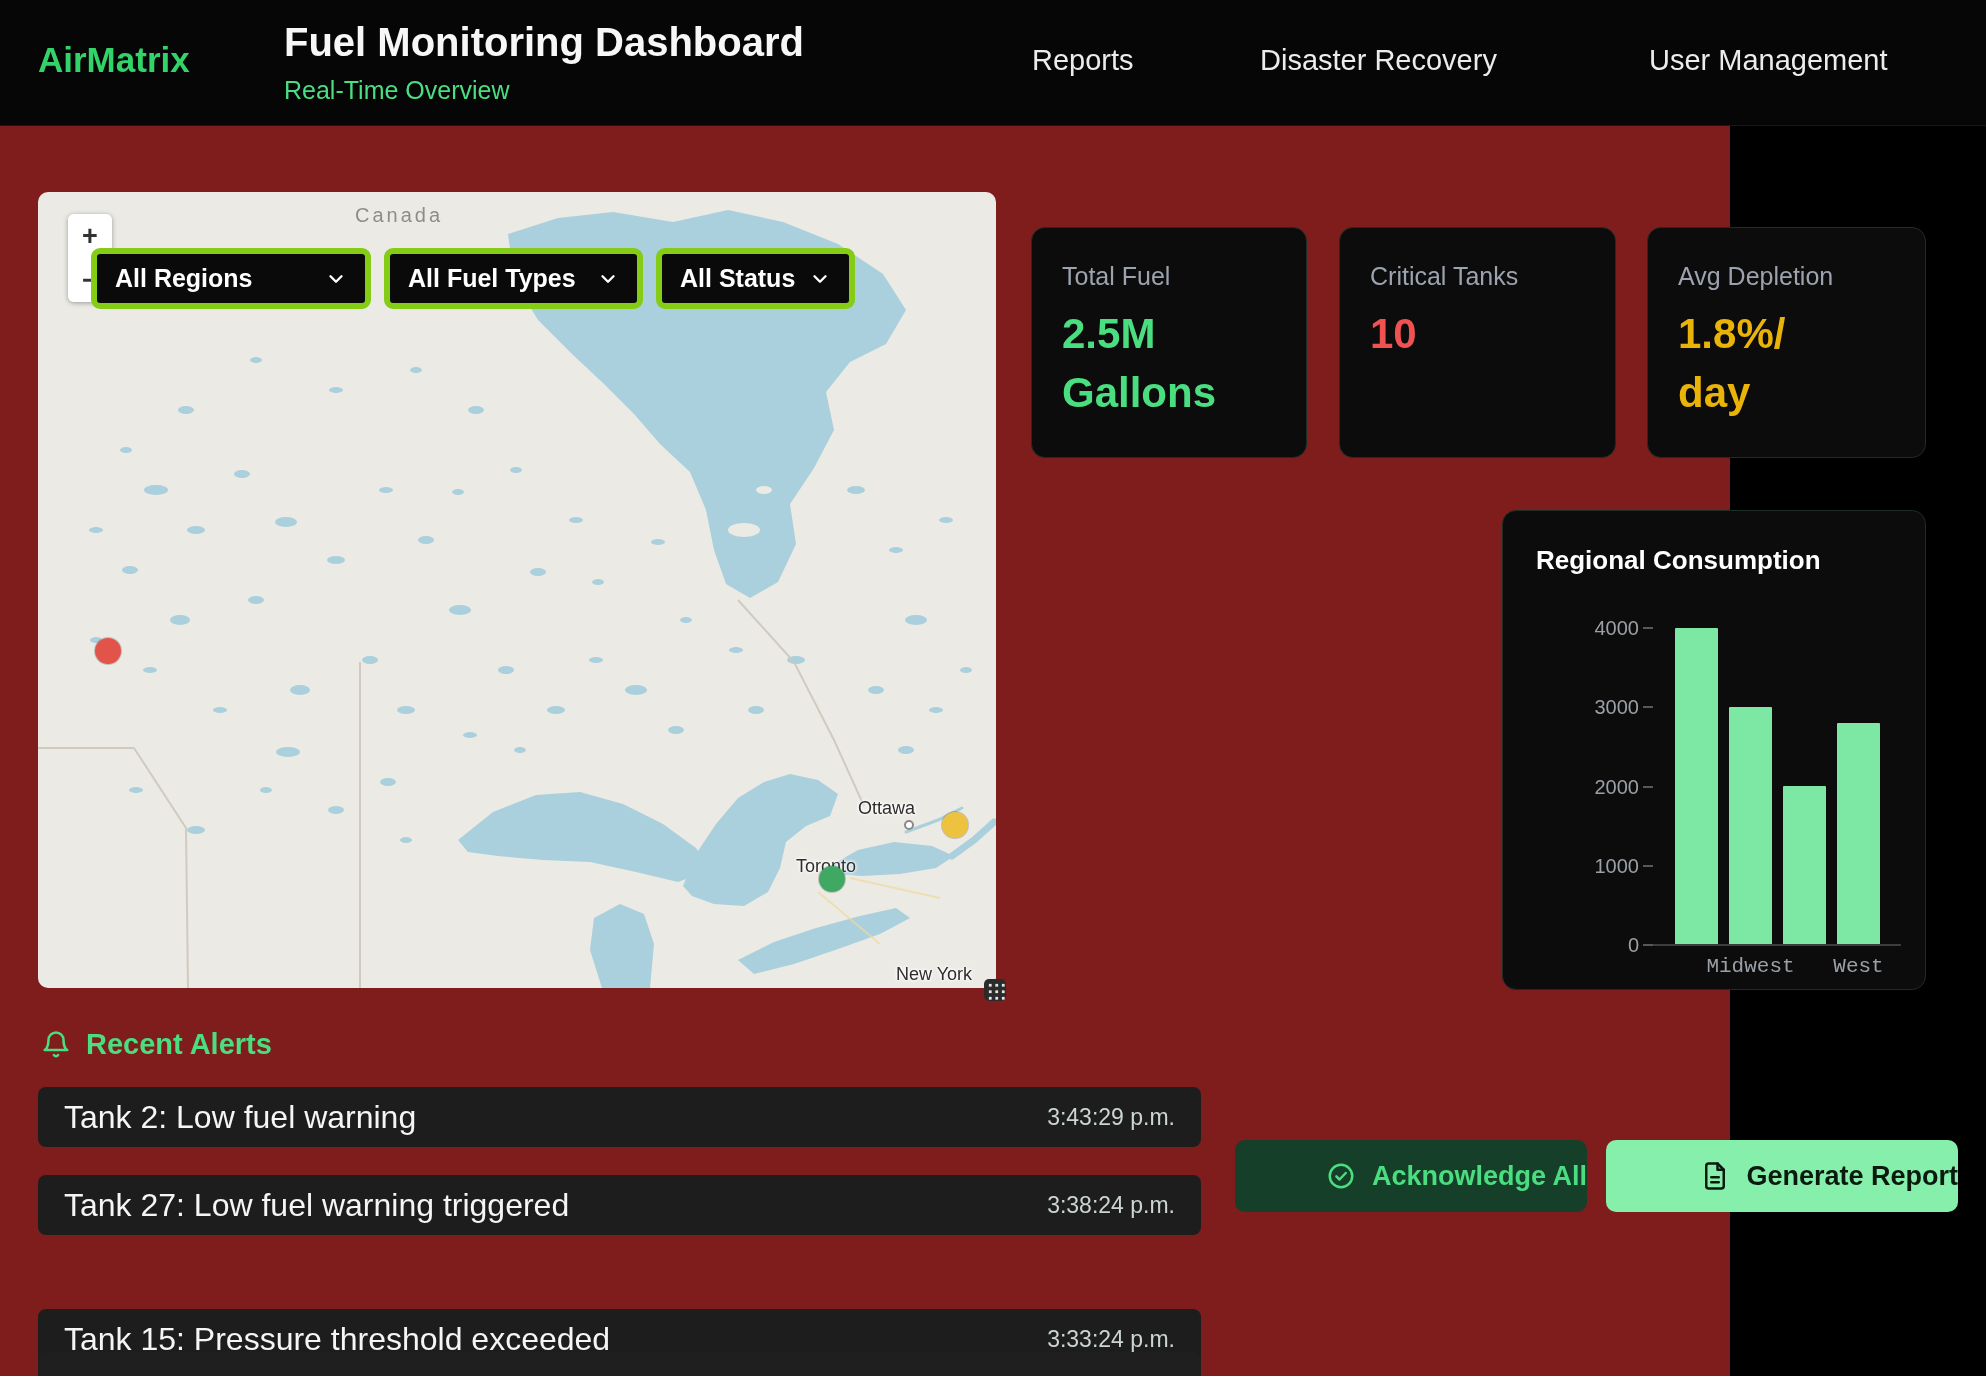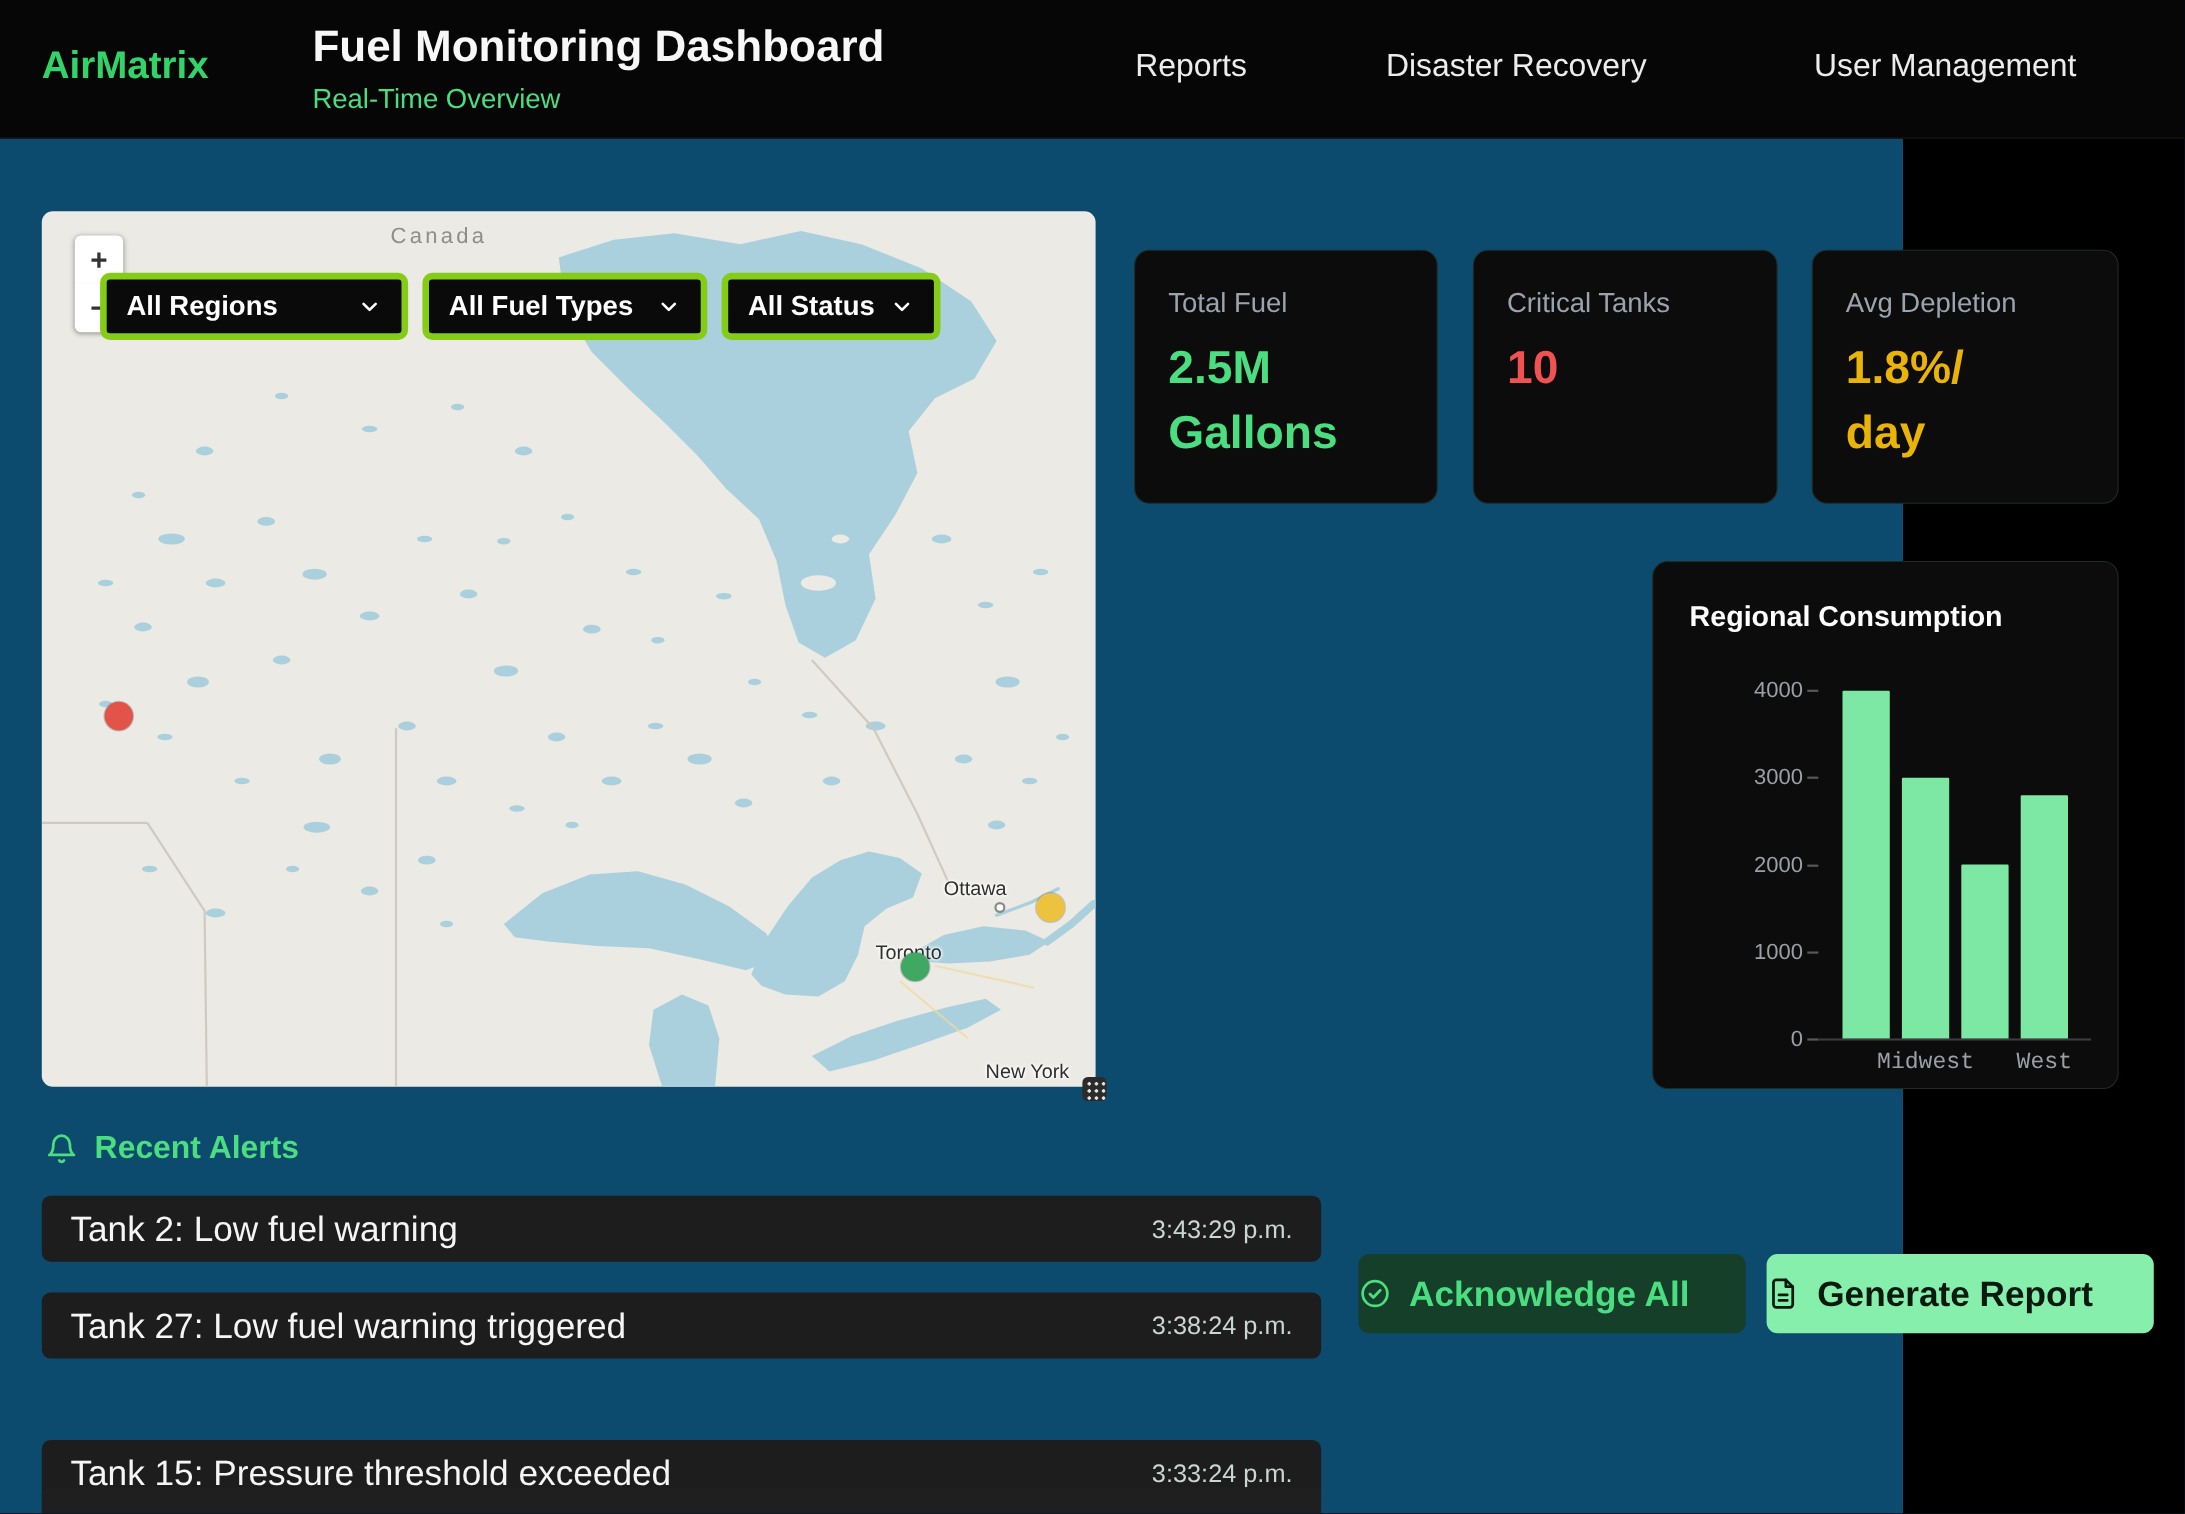--- a/index.html
+++ b/index.html
@@ -1,19 +1,19 @@
 <!DOCTYPE html>
 <html><head>
 <meta charset="utf-8">
 <style>
   * { margin:0; padding:0; box-sizing:border-box; }
   html,body { background:#000; }
   body { width:1986px; height:1376px; overflow:hidden;
          font-family:"Liberation Sans", sans-serif; color:#f5f5f5; }
-  #app { position:relative; width:1730px; height:1376px; background:#0c4a6e; }
+  #app { position:relative; width:1730px; height:1376px; background:#7f1d1d; }
 
   
   header { position:absolute; left:0; top:0; width:1986px; height:126px;
            background:#060606; border-bottom:1px solid #181818; z-index:20; }
   .logo { position:absolute; left:38px; top:40px; font-size:35px; font-weight:700;
           color:#32d46a; cursor:pointer; }
   .page-title { position:absolute; left:284px; top:20px; font-size:40px; font-weight:700; color:#f7f7f7; }
   .page-subtitle { position:absolute; left:284px; top:76px; font-size:25px; font-weight:500; color:#4ade80; }
   .nav-link { position:absolute; top:44px; font-size:29px; color:#ececec; cursor:pointer; }
   #nav-0 { left:1032px; } #nav-1 { left:1260px; } #nav-2 { left:1649px; }
@@ -93,22 +93,22 @@
                border-radius:8px; display:flex; align-items:center; justify-content:space-between;
                padding:0 26px; cursor:pointer; }
   #alert-0 { top:1087px; } #alert-1 { top:1175px; } #alert-2 { top:1309px; }
   .alert-msg { font-size:32px; color:#f5f5f5; }
   .alert-time { font-size:23px; color:#cbd5d1; }
   #alert-partial { position:absolute; left:38px; top:1352px; width:1163px; height:24px;
                    background:#1f1f1f; border-radius:8px 8px 0 0; }
 
   
   .action-btn { position:absolute; top:1140px; height:72px; width:352px; border:none; border-radius:10px;
-                display:flex; align-items:center; justify-content:flex-start; gap:16px;
-                font-family:"Liberation Sans", sans-serif; font-size:32px; font-weight:600; cursor:pointer; }
+                display:flex; align-items:center; justify-content:flex-end; gap:16px;
+                font-family:"Liberation Sans", sans-serif; font-size:27px; font-weight:600; cursor:pointer; }
   #ack-btn { left:1235px; background:#153f28; color:#4ade80; }
   #report-btn { left:1606px; background:#86efac; color:#0a1a0f; }
   .btn-icon { width:30px; height:30px; flex:none; }
 </style>
 </head>
 <body>
 
 <div id="app">
 
   <header>

